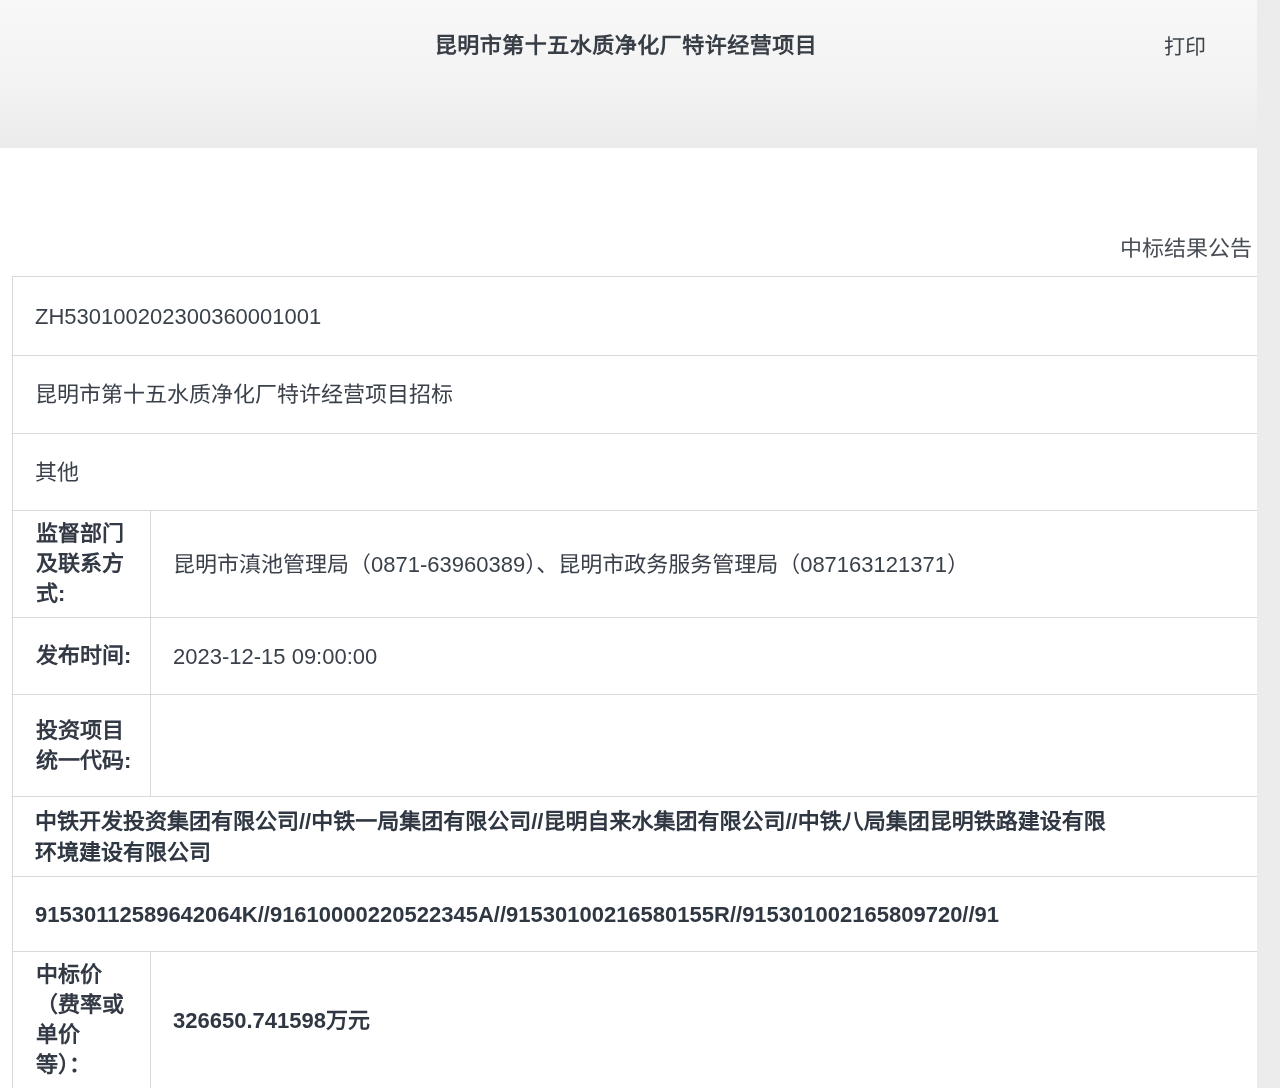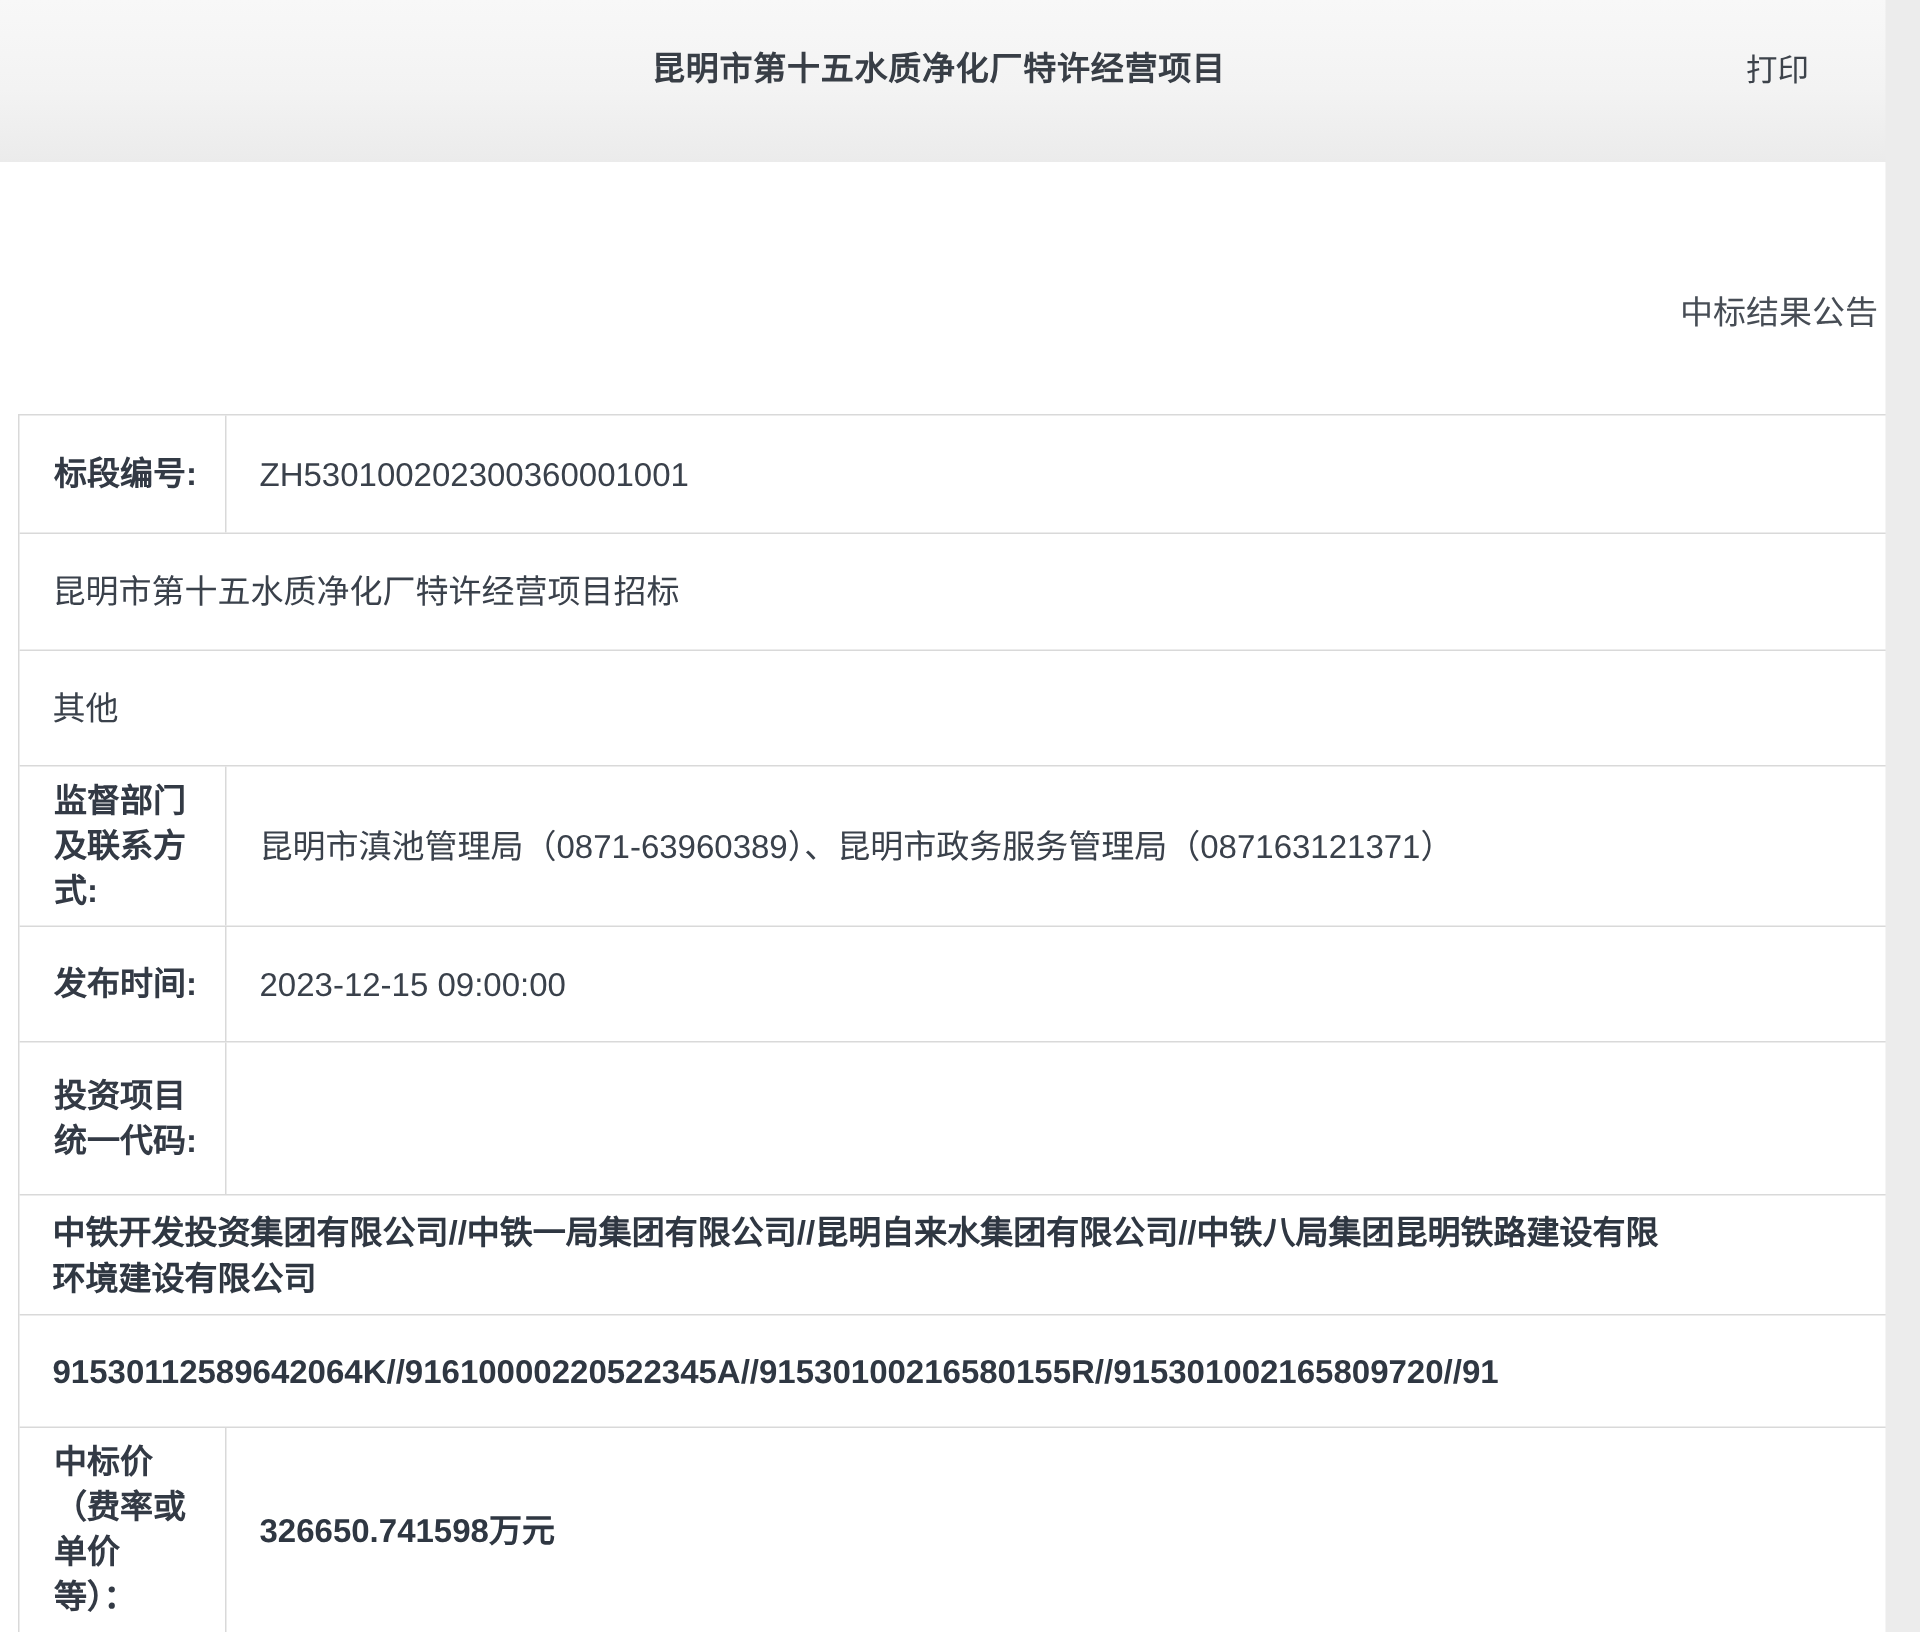--- a/index.html
+++ b/index.html
@@ -6,21 +6,21 @@
   body {
     width: 1280px; height: 1088px;
     overflow: hidden; position: relative;
     background: #ffffff;
     font-family: "Liberation Sans", "DejaVu Sans", sans-serif;
     color: #333a45;
   }
 
   
   .header {
-    height: 108px;
+    height: 148px;
     background: linear-gradient(180deg, #f8f8f8 0%, #f3f3f3 55%, #ebebeb 100%);
     position: relative;
   }
   .header-title {
     width: 1252px;
     padding-top: 27px;
     text-align: center;
     font-size: 22px;
     font-weight: bold;
     color: #383e46;
@@ -114,21 +114,20 @@
   <div class="header-title">昆明市第十五水质净化厂特许经营项目</div>
   <a class="print-link">打印</a>
 </div>
 
 <div class="section-heading">中标结果公告</div>
 
 <div class="table-clip">
   <div class="detail-table">
 
     <div class="t-row rh-1">
-      <div class="cell-label">标段编号:</div>
       <div class="cell-value">
         <div class="vline">ZH530100202300360001001</div>
       </div>
     </div>
 
     <div class="t-row rh-2">
       <div class="cell-value">
         <div class="vline">昆明市第十五水质净化厂特许经营项目招标</div>
       </div>
     </div>

